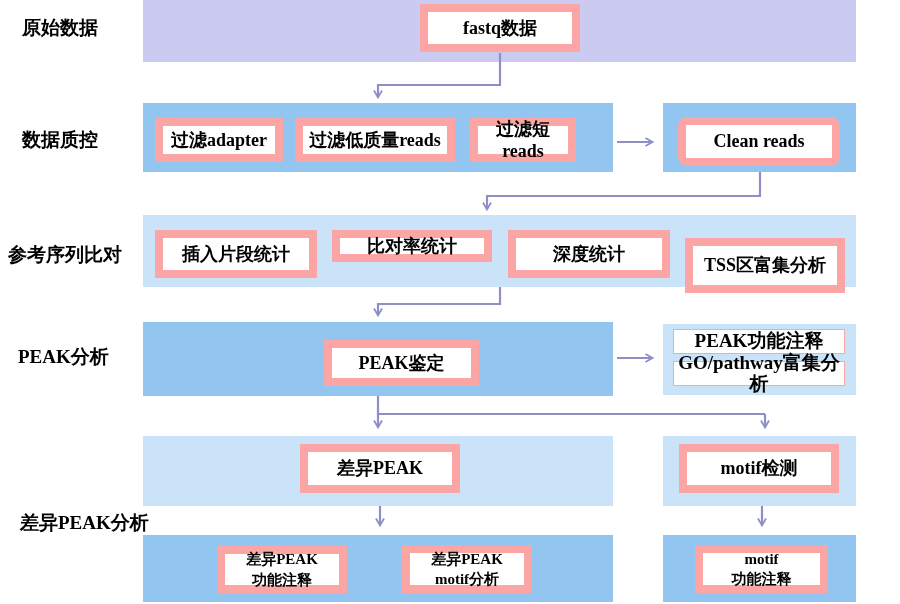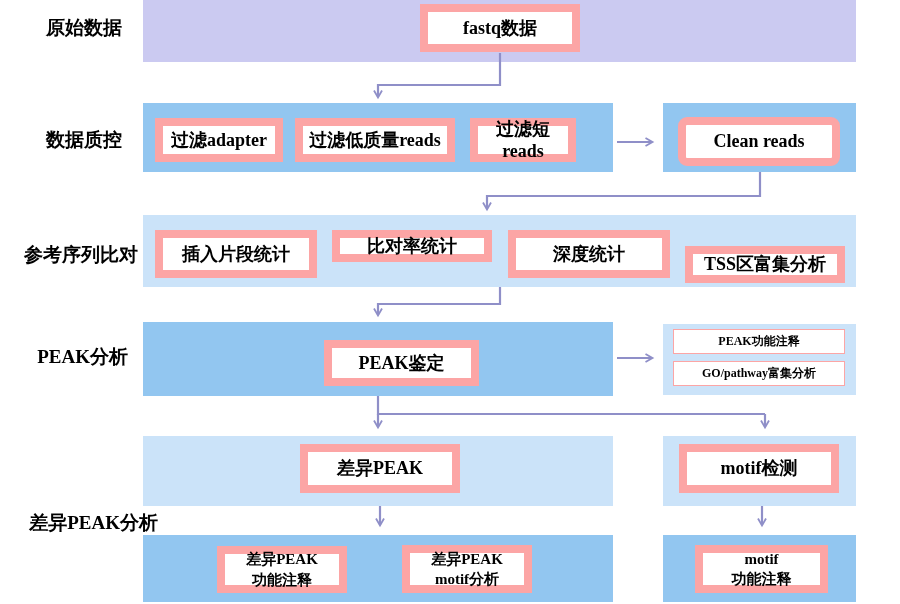--- a/index.html
+++ b/index.html
@@ -5,30 +5,30 @@
   html,body{margin:0;padding:0;background:#fff;}
   #stage{
     position:relative;width:900px;height:604px;background:#ffffff;overflow:hidden;
     font-family:"Liberation Serif","DejaVu Serif",serif;color:#000;
   }
   .band{position:absolute;}
   .bg-lavender{background:#cbcaf1;}
   .bg-blue{background:#92c6f0;}
   .bg-light{background:#cbe3f9;}
   .rowlabel{
-    position:absolute;font-weight:bold;font-size:19px;text-align:right;
+    position:absolute;font-weight:bold;font-size:19px;text-align:left;
     white-space:nowrap;line-height:22px;
   }
   .wbox{
     position:absolute;background:#ffffff;border:8px solid #fca5a5;
     display:flex;flex-direction:column;align-items:center;justify-content:center;
     font-weight:bold;font-size:18px;text-align:center;line-height:1.25;
     box-sizing:border-box;
   }
-  .wbox.small{font-size:12px;border-width:1.5px;line-height:1.1;}
+  .wbox.small{font-size:19px;border-width:1.5px;line-height:1.1;}
   .wbox.twoline{font-size:15px;line-height:1.35;}
   #connectors{position:absolute;left:0;top:0;width:900px;height:604px;pointer-events:none;}
 </style>
 </head>
 <body>
 
 <div id="stage">
 
   <div class="band bg-lavender" style="left:143px;top:0;width:713px;height:62px;"></div>
   <div class="band bg-blue" style="left:143px;top:103px;width:470px;height:69px;"></div>
@@ -70,21 +70,21 @@
   <div class="wbox" style="left:420px;top:4px;width:160px;height:48px;">fastq数据</div>
 
   <div class="wbox" style="left:155px;top:118px;width:128px;height:44px;">过滤adapter</div>
   <div class="wbox" style="left:295px;top:118px;width:160px;height:44px;">过滤低质量reads</div>
   <div class="wbox" style="left:470px;top:118px;width:106px;height:44px;">过滤短reads</div>
   <div class="wbox" style="left:678px;top:117px;width:162px;height:49px;border-radius:9px;">Clean reads</div>
 
   <div class="wbox" style="left:155px;top:230px;width:162px;height:48px;">插入片段统计</div>
   <div class="wbox" style="left:332px;top:230px;width:160px;height:32px;">比对率统计</div>
   <div class="wbox" style="left:508px;top:230px;width:162px;height:48px;">深度统计</div>
-  <div class="wbox" style="left:685px;top:246px;width:160px;height:37px;">TSS区富集分析</div>
+  <div class="wbox" style="left:685px;top:238px;width:160px;height:55px;">TSS区富集分析</div>
 
   <div class="wbox" style="left:300px;top:340px;width:155px;height:46px;margin-left:24px;">PEAK鉴定</div>
   <div class="wbox small" style="left:673px;top:329px;width:172px;height:25px;">PEAK功能注释</div>
   <div class="wbox small" style="left:673px;top:361px;width:172px;height:25px;">GO/pathway富集分析</div>
 
   <div class="wbox" style="left:300px;top:444px;width:160px;height:49px;">差异PEAK</div>
   <div class="wbox" style="left:679px;top:444px;width:160px;height:49px;">motif检测</div>
 
   <div class="wbox twoline" style="left:217px;top:546px;width:130px;height:47px;">
     <span>差异PEAK</span>

